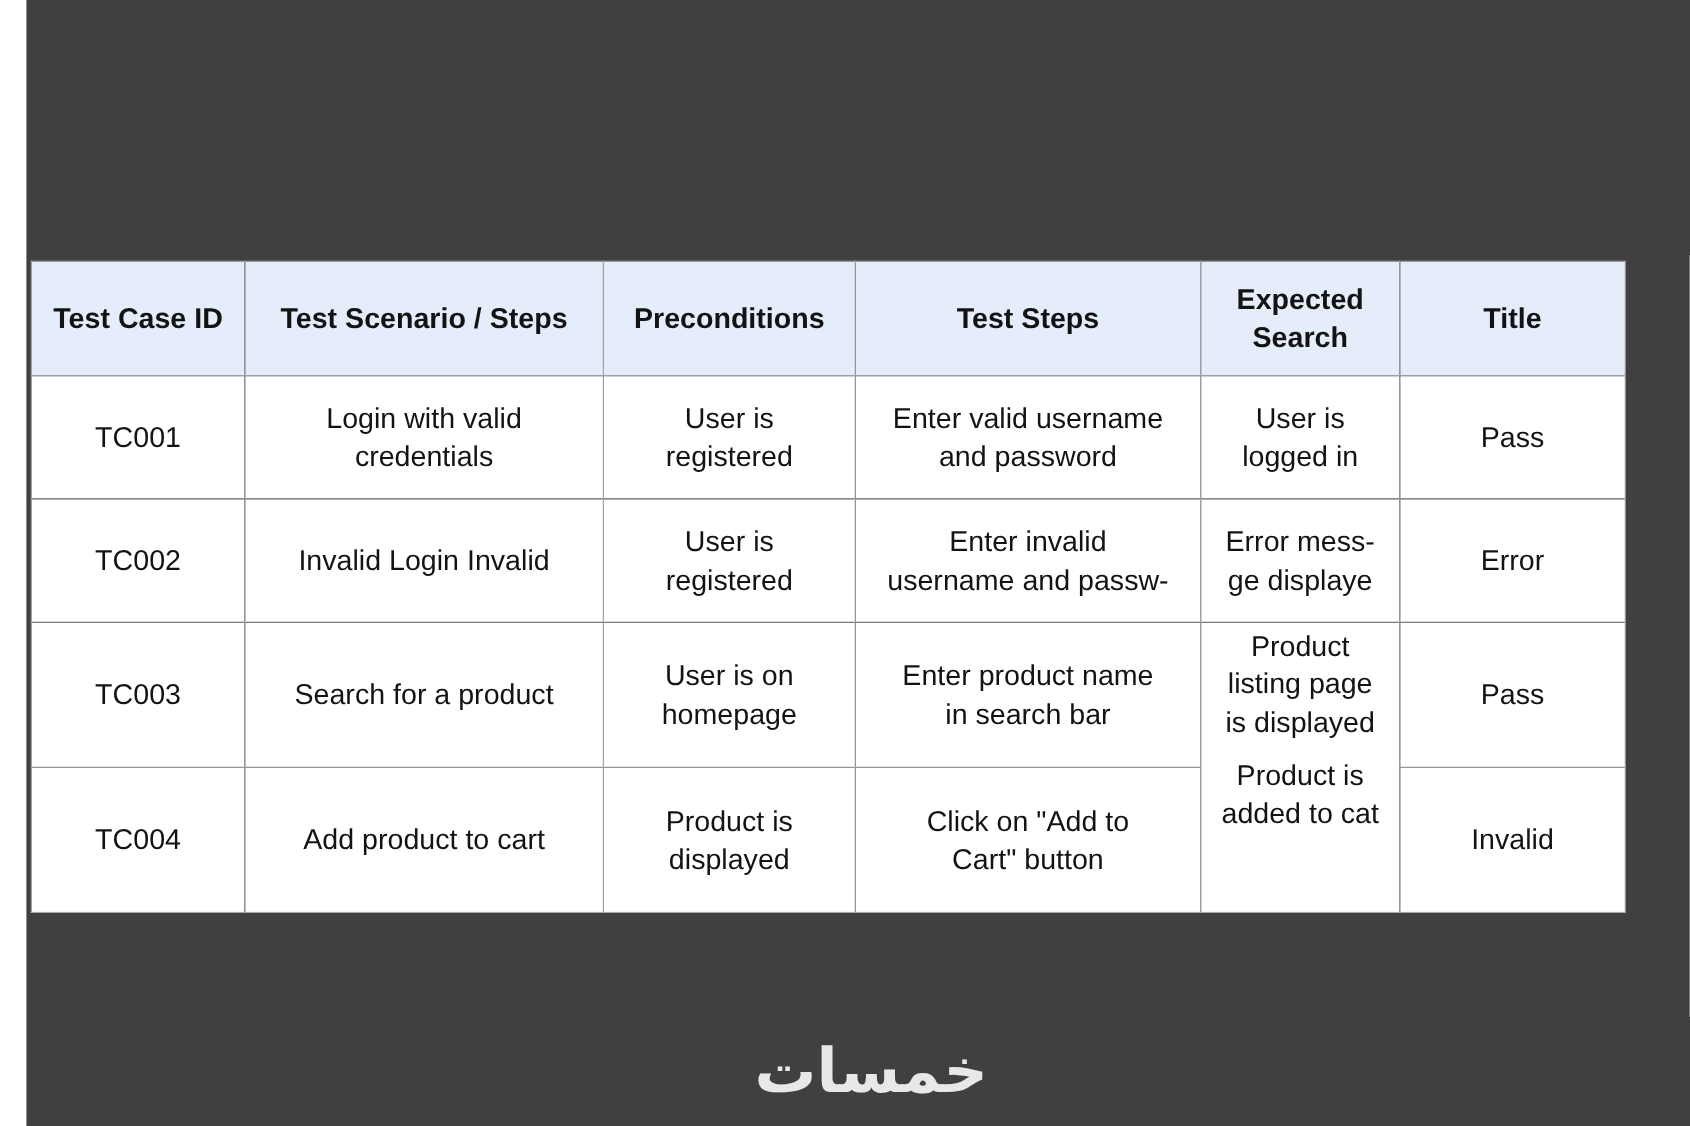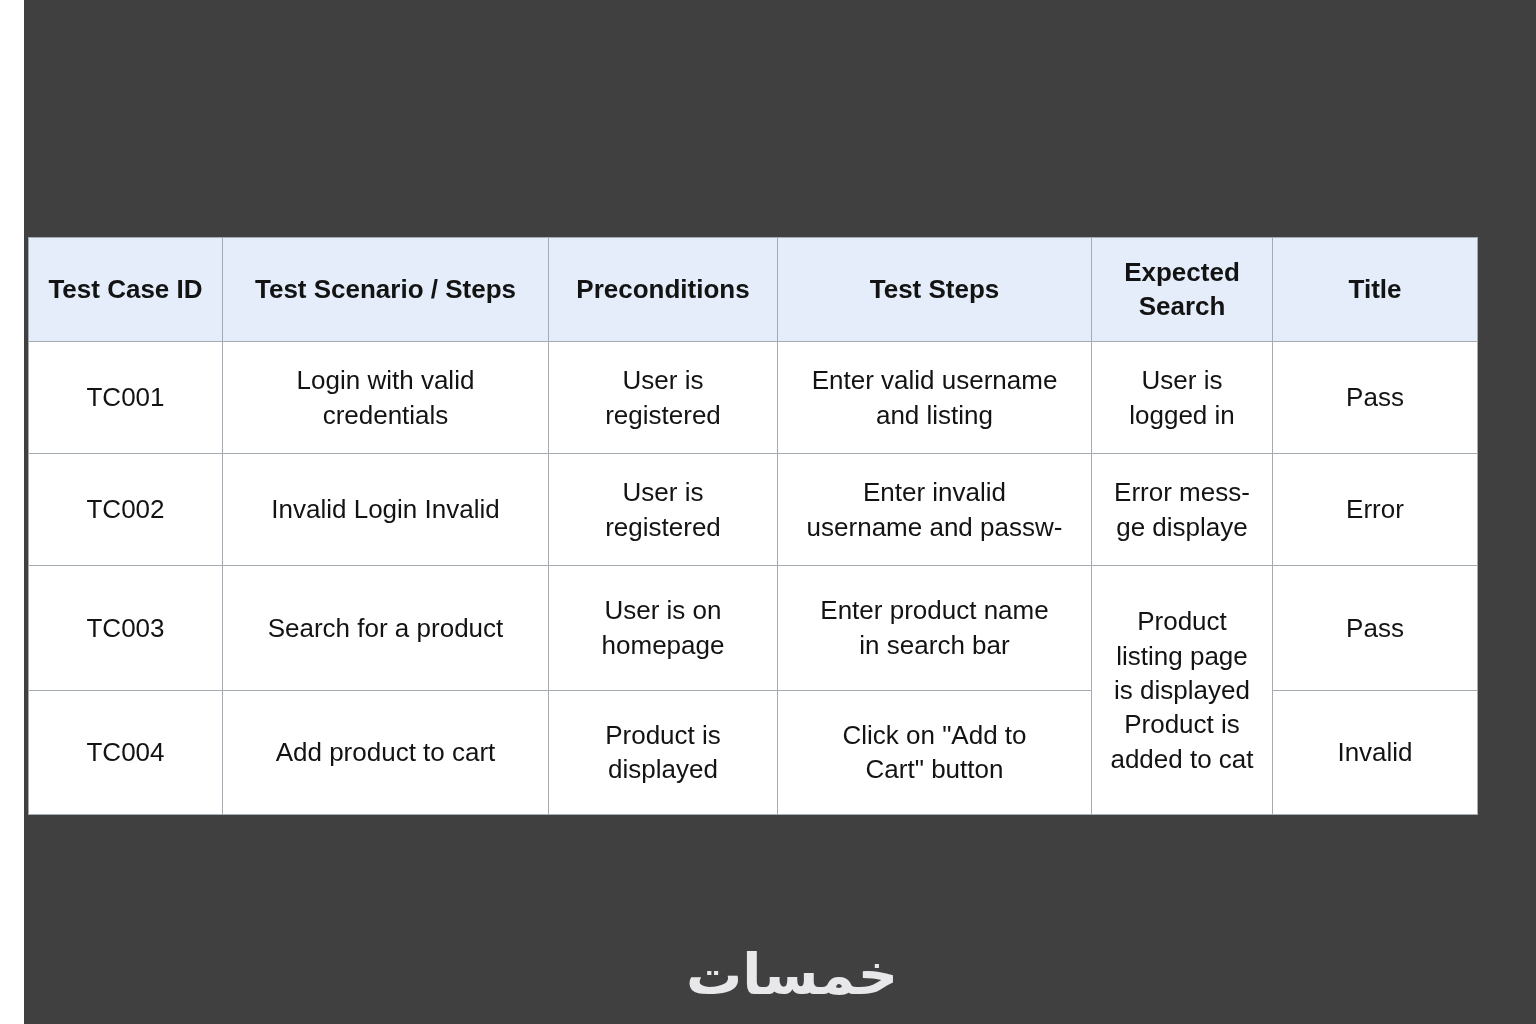--- a/index.html
+++ b/index.html
@@ -43,22 +43,22 @@
   .testcases td {
     background: #ffffff;
     font-weight: 400;
     font-size: 26px;
     line-height: 1.32;
     height: 103px;
   }
   .merged-stack {
     display: flex;
     flex-direction: column;
-    justify-content: center;
     align-items: center;
+    gap: 15px;
     height: 100%;
   }
   .watermark {
     position: absolute;
     left: 50%;
     top: 942px;
     transform: translateX(-50%);
     font-family: "DejaVu Sans", sans-serif;
     font-size: 56px;
     font-weight: 700;
@@ -93,21 +93,21 @@
       </tr>
     </thead>
     <tbody>
       <tr style="height:112px;">
         <td>TC001</td>
         <td>Login with valid
 credentials</td>
         <td>User is
 registered</td>
         <td>Enter valid username
-and listing</td>
+and password</td>
         <td>User is
 logged in</td>
         <td>Pass</td>
       </tr>
       <tr style="height:112px;">
         <td>TC002</td>
         <td>Invalid Login Invalid</td>
         <td>User is
 registered</td>
         <td>Enter invalid

